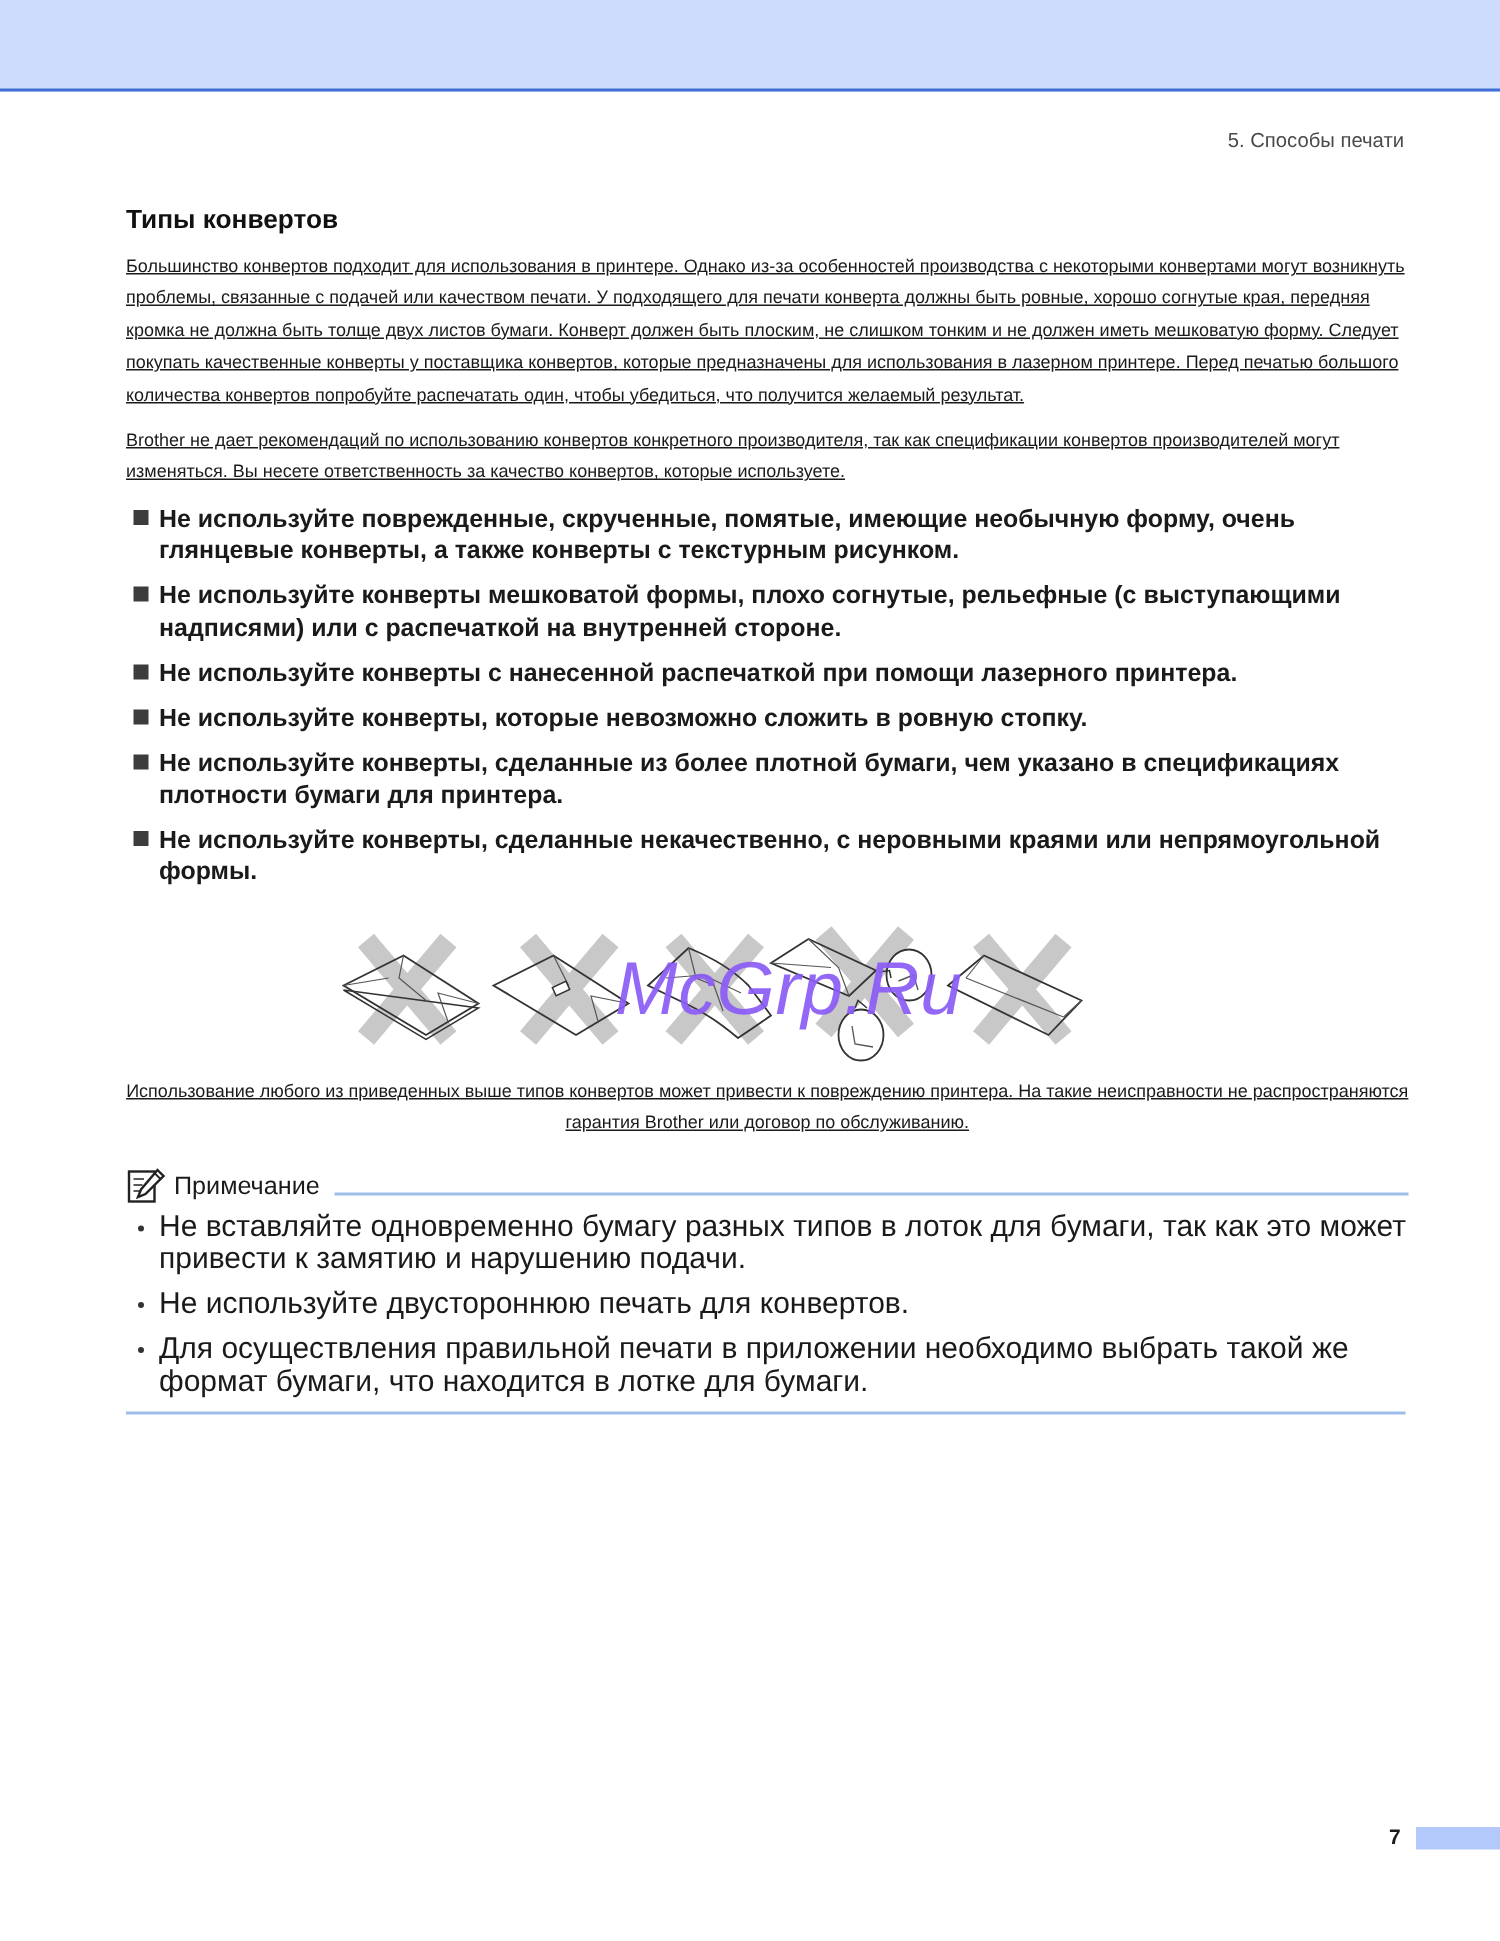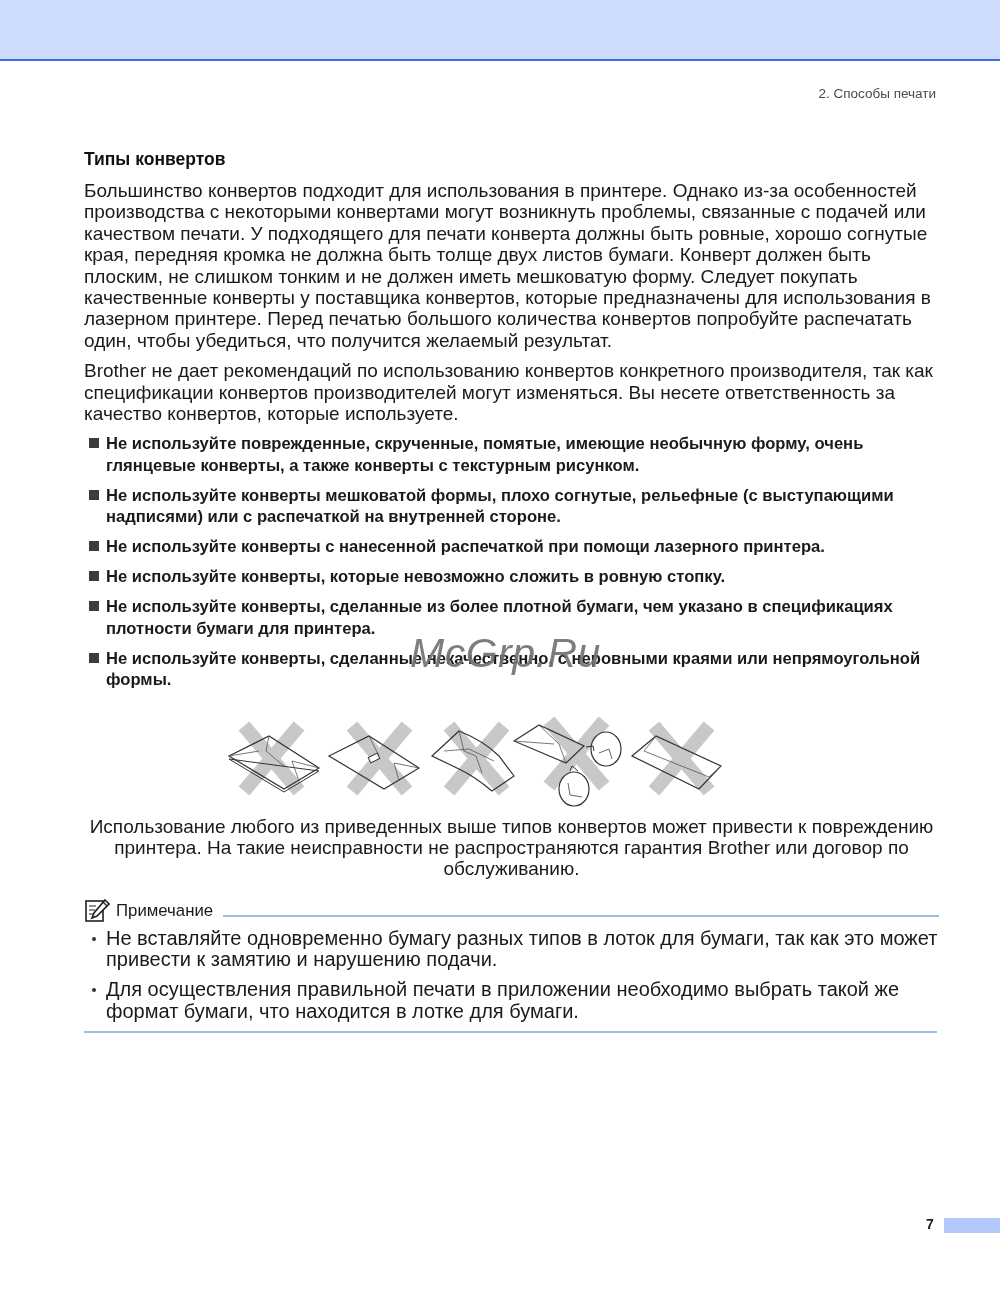--- a/index.html
+++ b/index.html
@@ -9,26 +9,26 @@
     font-family: "Liberation Sans", sans-serif;
   }
   .top-band {
     position: absolute; left: 0; top: 0; width: 1000px; height: 59px;
     background: #cddcfd; border-bottom: 2px solid #3f6fd6;
   }
   .chapter {
     position: absolute; right: 64px; top: 86px;
     font-size: 13.5px; color: #4a4a4a;
   }
-  .content { position: absolute; left: 84px; top: 149px; width: 855px; }
+  .content { position: absolute; left: 84px; top: 136px; width: 855px; }
   h2 {
     margin: 0 0 10px 0; font-size: 17.5px; font-weight: bold; color: #111;
   }
   p.body {
-    margin: 0 0 9px 0; font-size: 19px; line-height: 21.4px;
+    margin: 0 0 9px 0; font-size: 12px; line-height: 21.4px; text-decoration: underline;
   }
   ul.sq { list-style: none; margin: 6px 0 0 0; padding: 0; }
   ul.sq li {
     position: relative; padding-left: 22px; font-size: 16.6px; line-height: 21.4px;
     margin-bottom: 8.6px;
     font-weight: bold;
   }
   ul.sq li .bullet {
     position: absolute; left: 5px; top: 5px; width: 10px; height: 10px;
     background: #3c3c3c;
@@ -51,37 +51,37 @@
     position: relative; padding-left: 22px; font-size: 20px; line-height: 21.4px;
     margin-bottom: 8.6px;
   }
   ul.dots li .dot {
     position: absolute; left: 8px; top: 9px; width: 4px; height: 4px;
     border-radius: 50%; background: #333;
   }
   .note-bottom { border-top: 2px solid #9fbde9; margin-top: 2px; width: 853px; }
   .watermark {
     position: absolute; left: 410px; top: 630px;
-    color: #737373; font-style: italic; font-size: 41px;
+    color: #8b5cf6; font-style: italic; font-size: 50px;
     font-family: "Liberation Sans", sans-serif; letter-spacing: 0.5px;
     opacity: 0.92;
   }
   .page-num {
     position: absolute; left: 926px; top: 1216px; font-size: 14px; font-weight: bold;
   }
   .page-tab {
     position: absolute; left: 944px; top: 1218px; width: 56px; height: 15px;
     background: #b4c9fb;
   }
 </style>
 </head>
 <body>
 
 <div class="top-band"></div>
-<div class="chapter">2. Способы печати</div>
+<div class="chapter">5. Способы печати</div>
 
 <div class="content">
   <h2>Типы конвертов</h2>
   <p class="body">Большинство конвертов подходит для использования в принтере. Однако из-за особенностей производства с некоторыми конвертами могут возникнуть проблемы, связанные с подачей или качеством печати. У подходящего для печати конверта должны быть ровные, хорошо согнутые края, передняя кромка не должна быть толще двух листов бумаги. Конверт должен быть плоским, не слишком тонким и не должен иметь мешковатую форму. Следует покупать качественные конверты у поставщика конвертов, которые предназначены для использования в лазерном принтере. Перед печатью большого количества конвертов попробуйте распечатать один, чтобы убедиться, что получится желаемый результат.</p>
   <p class="body">Brother не дает рекомендаций по использованию конвертов конкретного производителя, так как спецификации конвертов производителей могут изменяться. Вы несете ответственность за качество конвертов, которые используете.</p>
 
   <ul class="sq">
     <li><span class="bullet"></span><span>Не используйте поврежденные, скрученные, помятые, имеющие необычную форму, очень глянцевые конверты, а также конверты с текстурным рисунком.</span></li>
     <li><span class="bullet"></span><span>Не используйте конверты мешковатой формы, плохо согнутые, рельефные (с выступающими надписями) или с распечаткой на внутренней стороне.</span></li>
     <li><span class="bullet"></span><span>Не используйте конверты с нанесенной распечаткой при помощи лазерного принтера.</span></li>
@@ -155,20 +155,21 @@
       <line x1="5" y1="16" x2="10" y2="16" stroke="#222" stroke-width="1"></line>
       <polygon points="21,2 25,6 13,18 8,20 10,15" fill="#fff" stroke="#222" stroke-width="1.6"></polygon>
       <line x1="19" y1="4" x2="23" y2="8" stroke="#222" stroke-width="1.2"></line>
     </svg>
     <span class="note-title">Примечание</span>
     <span class="note-line"></span>
   </div>
 
   <ul class="dots">
     <li><span class="dot"></span><span>Не вставляйте одновременно бумагу разных типов в лоток для бумаги, так как это может привести к замятию и нарушению подачи.</span></li>
+    <li><span class="dot"></span><span>Не используйте двустороннюю печать для конвертов.</span></li>
     <li><span class="dot"></span><span>Для осуществления правильной печати в приложении необходимо выбрать такой же формат бумаги, что находится в лотке для бумаги.</span></li>
   </ul>
   <div class="note-bottom"></div>
 </div>
 
 <div class="watermark">McGrp.Ru</div>
 
 <div class="page-num">7</div>
 <div class="page-tab"></div>
 

